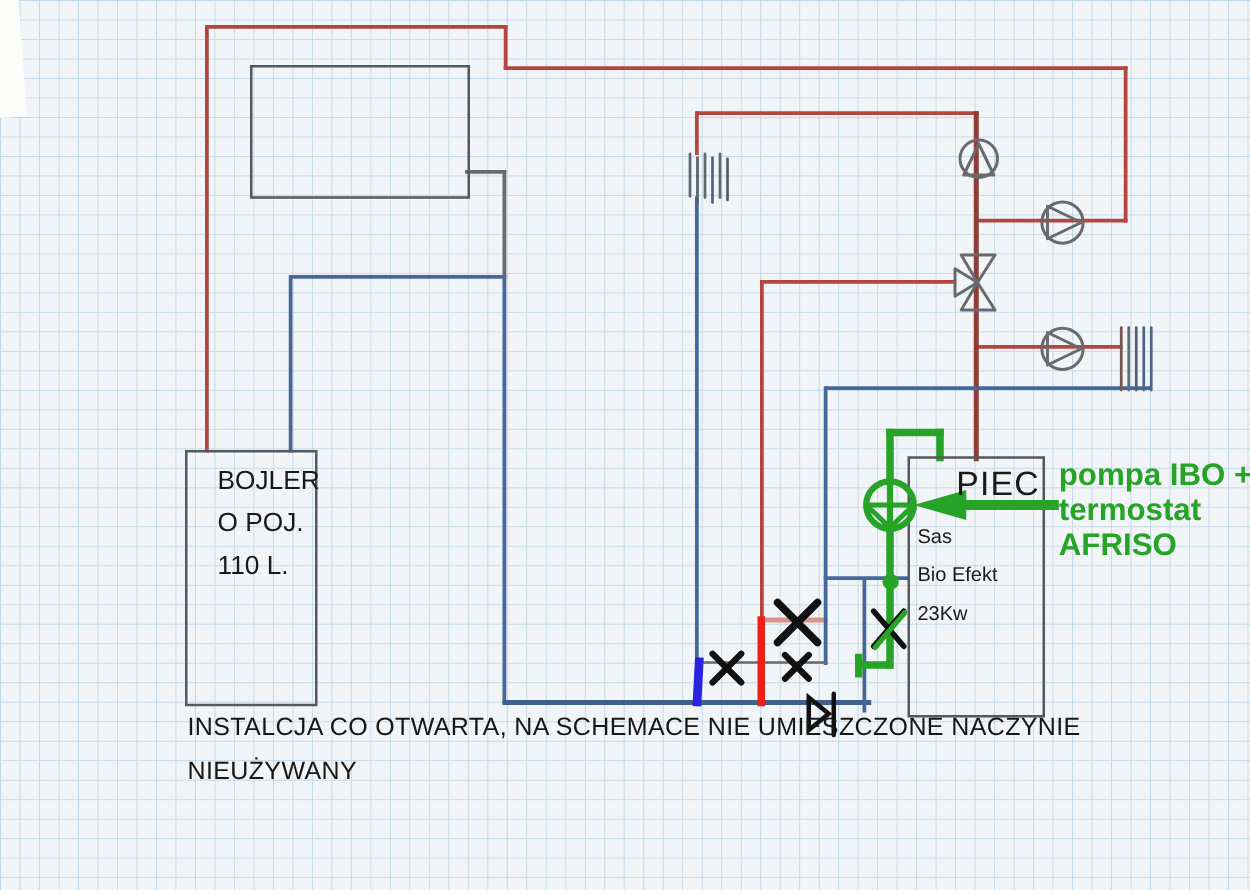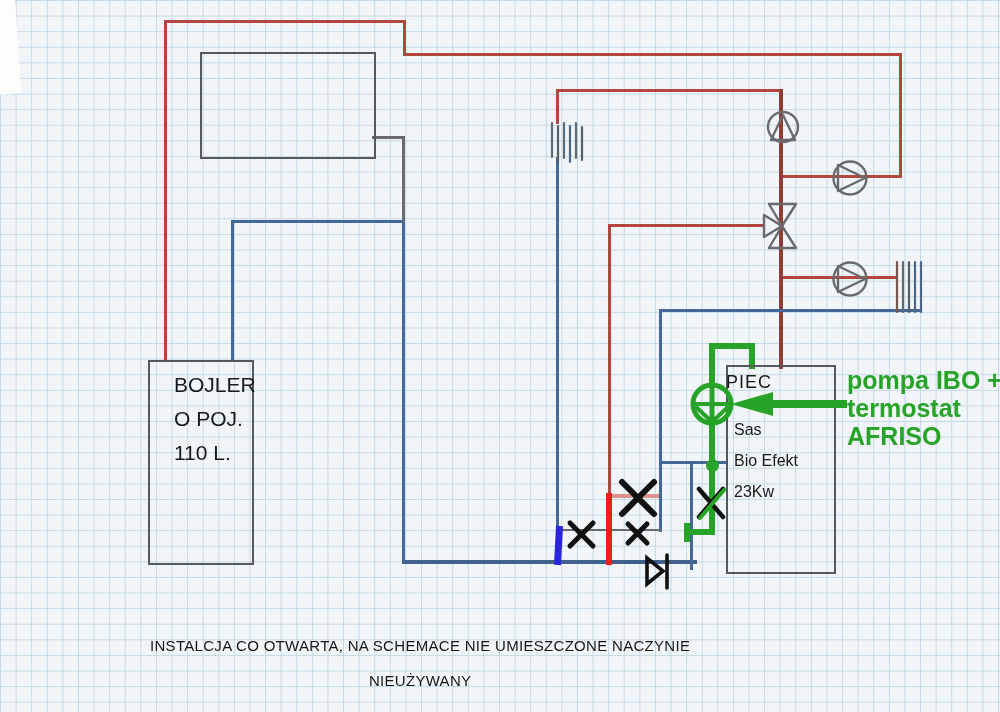--- a/index.html
+++ b/index.html
@@ -19,29 +19,29 @@
   .c-redp{background:var(--pencil-red-pale);}
   .c-blue{background:var(--pencil-blue);}
   .c-blued{background:var(--pencil-blue-dark);}
   .c-gray{background:var(--pencil-gray);}
   .c-green{background:var(--marker-green);}
   .c-mred{background:var(--marker-red);}
   .c-mblue{background:var(--marker-blue);}
   .box{position:absolute;border:2.5px solid var(--box-gray);}
   .lbl{position:absolute;color:#191919;font-size:21px;line-height:34px;white-space:nowrap;}
   .lbl span{display:block;}
-  .piec-title{position:absolute;left:726px;top:372px;width:106px;text-align:left;
-    font-size:18px;color:#191919;letter-spacing:1px;}
+  .piec-title{position:absolute;left:726px;top:372px;width:106px;text-align:right;
+    font-size:27px;color:#191919;letter-spacing:1px;}
   .piec-lines{position:absolute;left:734px;top:414px;font-size:16px;line-height:31px;color:#191919;}
   .piec-lines span{display:block;white-space:nowrap;}
   .green-note{position:absolute;left:847px;top:366px;font-size:25px;font-weight:bold;
     line-height:28px;color:var(--marker-green);}
   .green-note span{display:block;white-space:nowrap;}
-  .bottom-note{position:absolute;left:150px;top:628px;font-size:15px;line-height:35px;
-    color:#161616;letter-spacing:.3px;text-align:center;}
+  .bottom-note{position:absolute;left:150px;top:565px;font-size:20px;line-height:35px;
+    color:#161616;letter-spacing:.3px;}
   .bottom-note span{display:block;white-space:nowrap;}
   .sym{position:absolute;}
   .sk-gray{stroke:var(--pencil-gray);fill:none;stroke-width:2.4;stroke-linejoin:round;stroke-linecap:round;}
   .sk-black{stroke:var(--annotation-black);fill:none;stroke-linecap:round;}
   .sk-green{stroke:var(--marker-green);fill:none;stroke-linecap:round;}
   .fill-green{fill:var(--marker-green);stroke:none;}
   .rad{stroke-width:2.2;stroke-linecap:round;fill:none;}
   .dot{position:absolute;width:13px;height:13px;border-radius:50%;background:var(--marker-green);}
   .wedge{position:absolute;left:-8px;top:-6px;width:26px;height:100px;background:#fdfdfc;
     transform:rotate(-4deg);}

